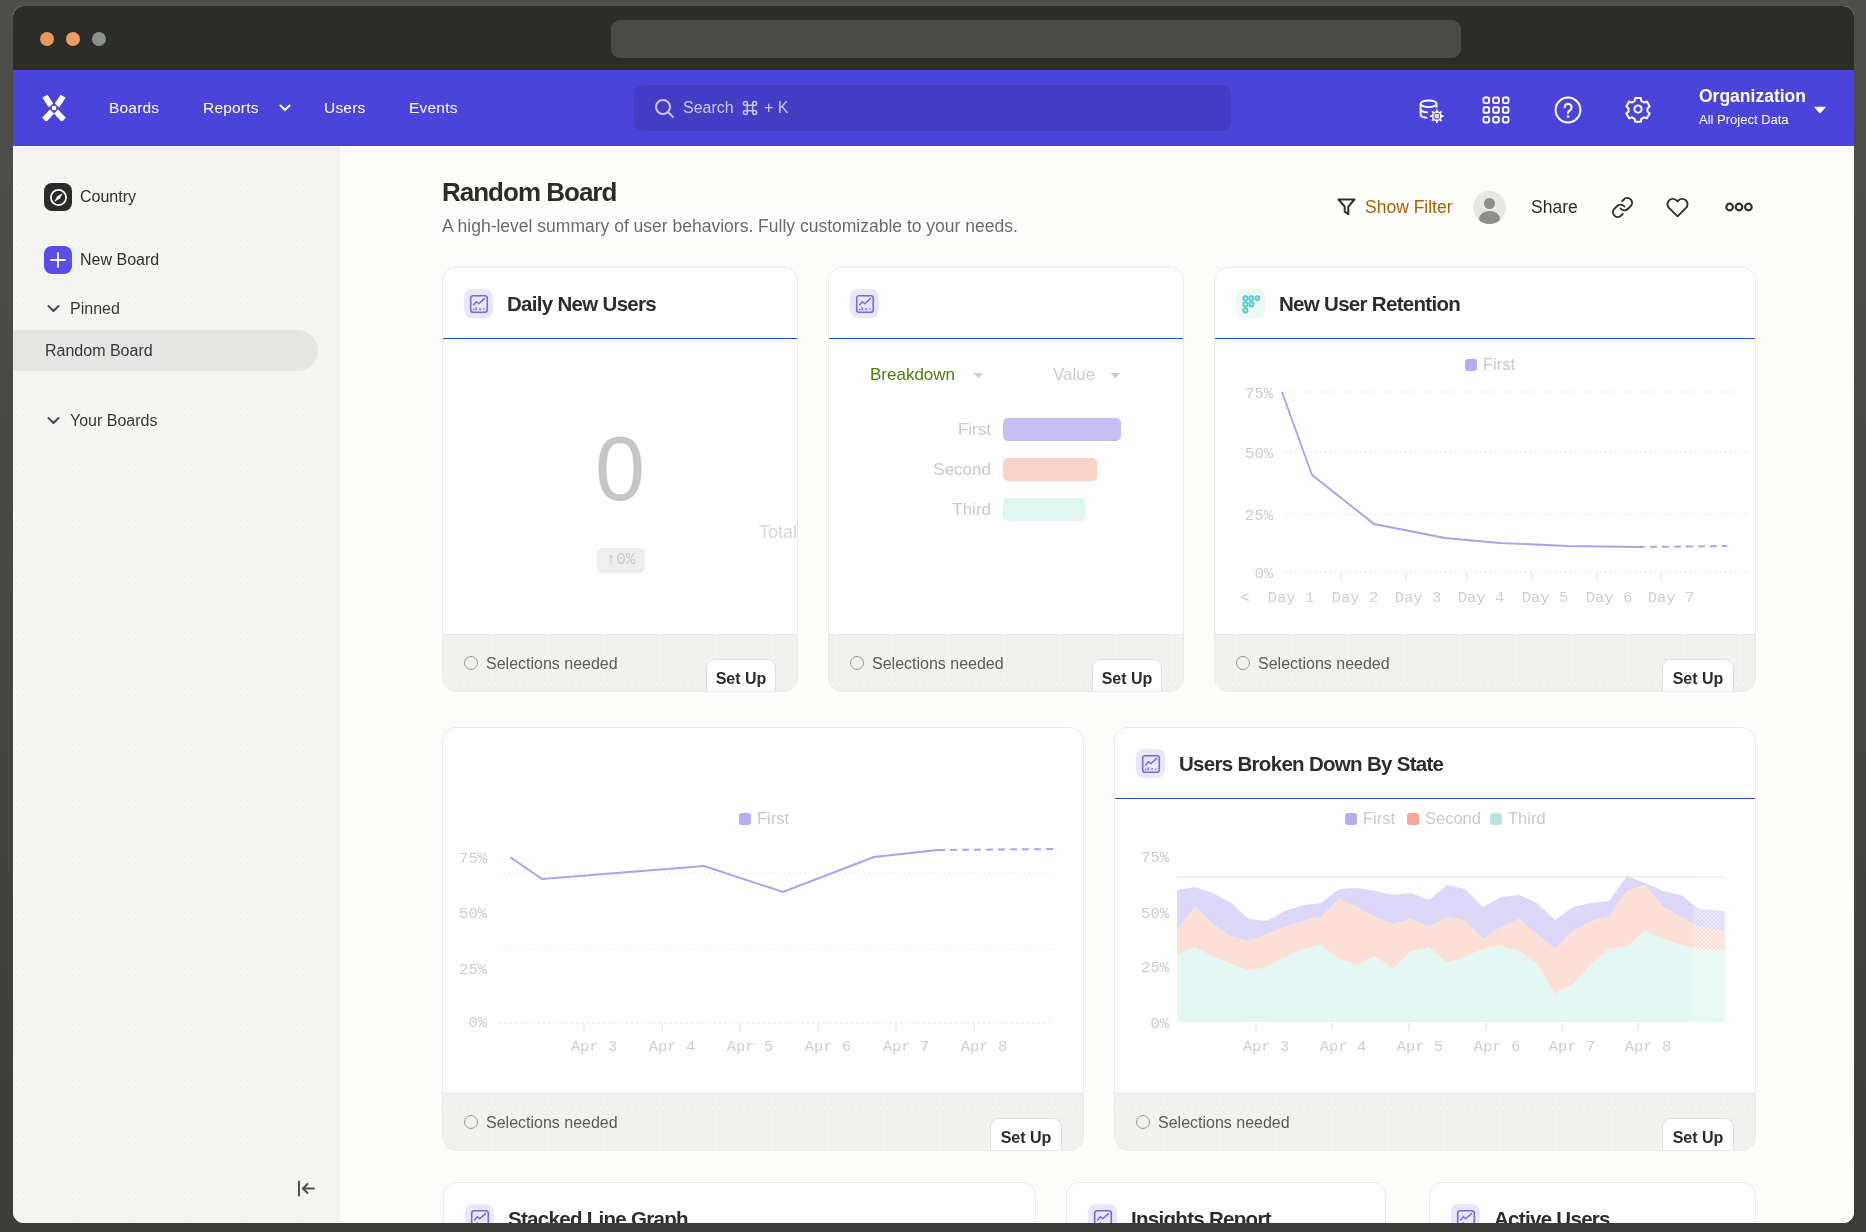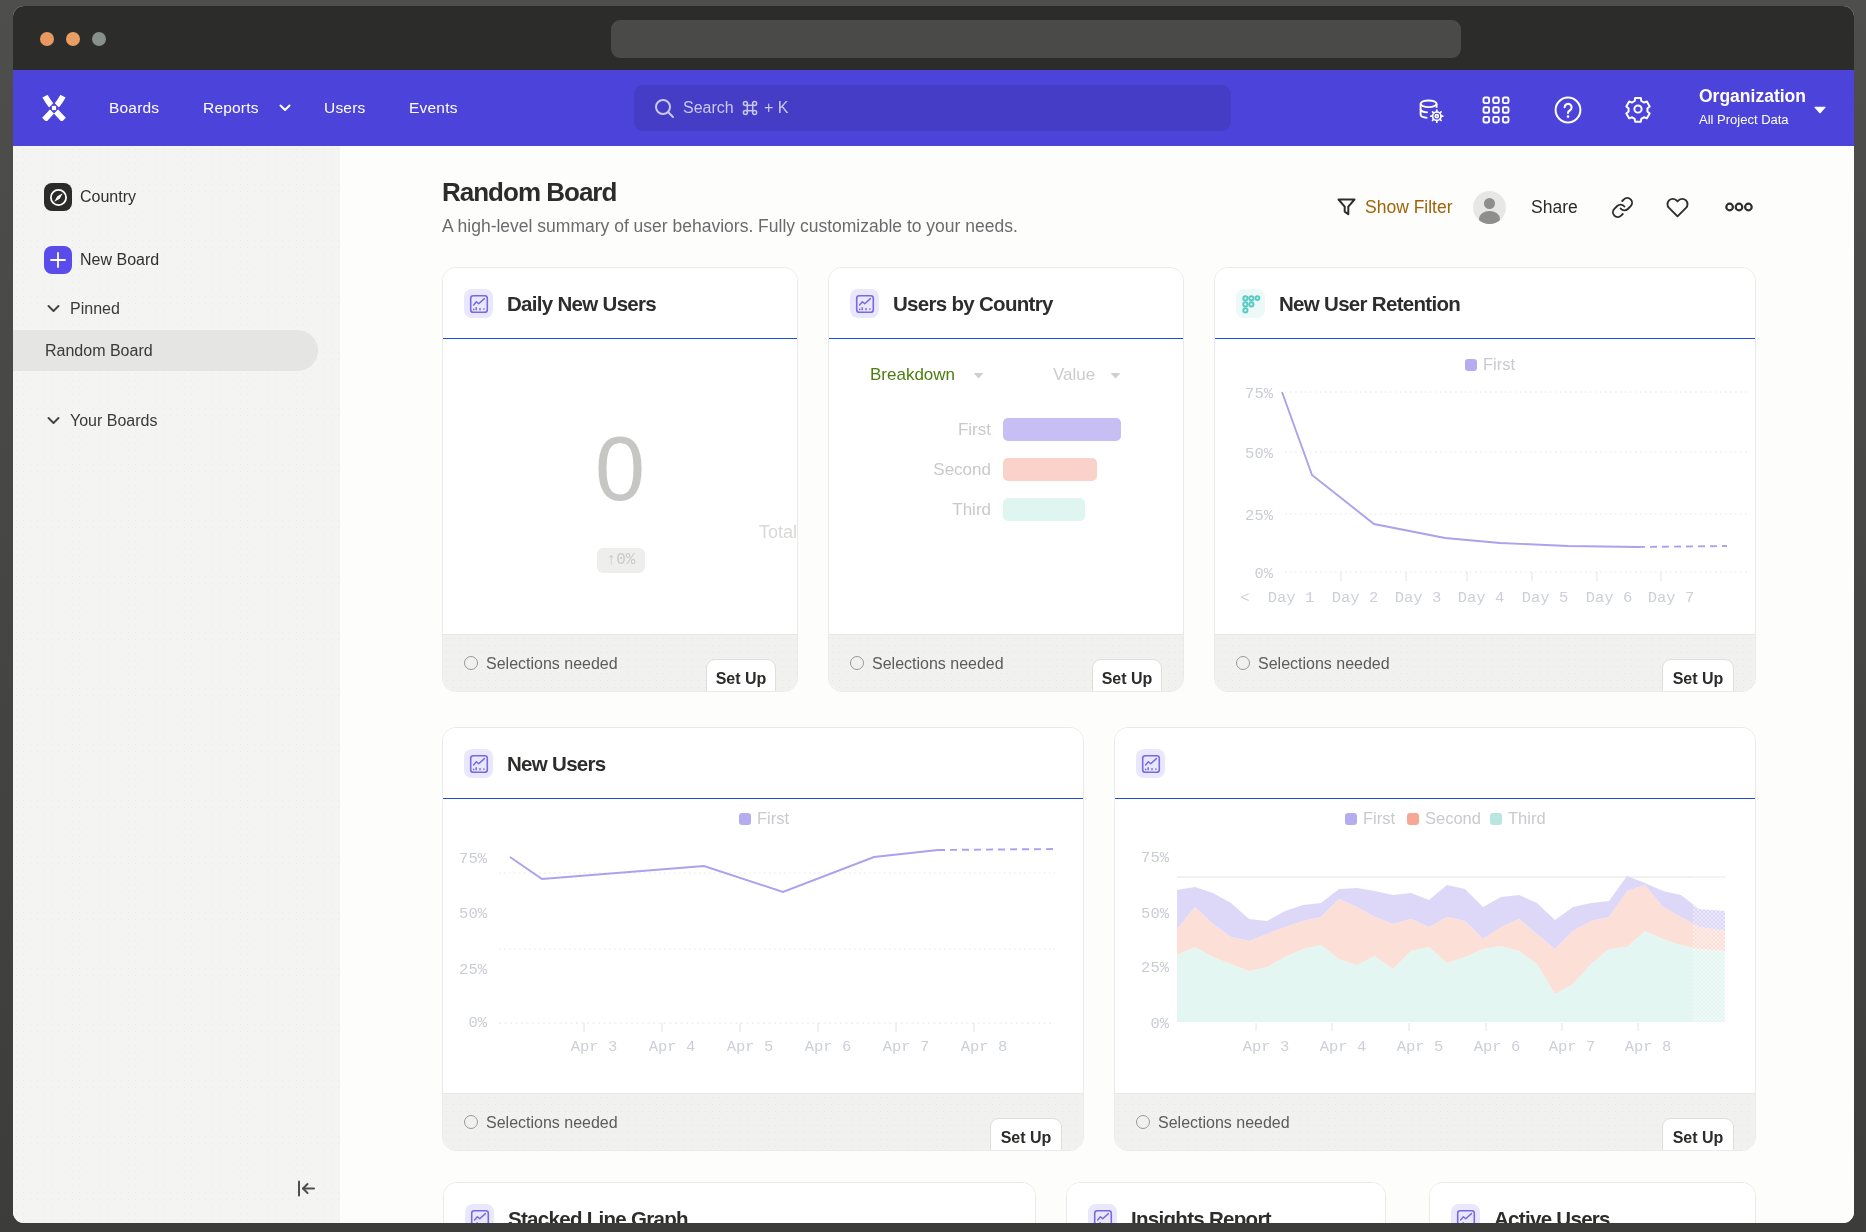--- a/index.html
+++ b/index.html
@@ -213,21 +213,20 @@
       <div class="cicon">
           <svg width="20" height="20" viewBox="0 0 20 20">
             <rect x="1.7" y="1.7" width="16.6" height="16.6" rx="2.6" fill="none" stroke="#7569e6" stroke-width="1.6"></rect>
             <polyline points="4.6,11 7.4,7.8 9.7,9.8 15.4,4.6" fill="none" stroke="#7569e6" stroke-width="1.45" stroke-linecap="round" stroke-linejoin="round"></polyline>
             <line x1="7.2" y1="13.8" x2="7.2" y2="15.8" stroke="#7569e6" stroke-width="1.45" stroke-linecap="round"></line>
             <line x1="11" y1="14.6" x2="11" y2="15.8" stroke="#7569e6" stroke-width="1.45" stroke-linecap="round"></line>
             <circle cx="4.7" cy="15.4" r=".85" fill="#7569e6"></circle>
             <circle cx="14.9" cy="15" r=".85" fill="#7569e6"></circle>
           </svg>
         </div>
-      <div class="ctitle">Users by Country</div>
     </div>
     <div style="position:absolute;left:41px;top:97px;font-size:17px;color:#4d7c0f;">Breakdown</div>
     <svg style="position:absolute;left:143px;top:104px" width="13" height="8" viewBox="0 0 13 8">
         <path d="M1.5,1 L6.5,6.5 L11.5,1 Z" fill="#cfcfce"></path>
       </svg>
     <div style="position:absolute;left:224px;top:97px;font-size:17px;color:#cccccb;">Value</div>
     <svg style="position:absolute;left:280px;top:104px" width="13" height="8" viewBox="0 0 13 8">
         <path d="M1.5,1 L6.5,6.5 L11.5,1 Z" fill="#cfcfce"></path>
       </svg>
     <div style="position:absolute;left:0;top:150px;width:162px;text-align:right;font-size:17px;color:#c9c9c8;line-height:23px;">First</div>
@@ -296,33 +295,20 @@
       </g>
     </svg>
     <div class="cfoot">
         <div class="selcirc"></div>
         <div class="seltext">Selections needed</div>
         <div class="setup" style="width:72px;">Set Up</div>
       </div>
   </div>
 
   <div class="card" style="left:429px;top:721px;width:642px;height:424px;">
-    <div class="chead">
-      <div class="cicon">
-          <svg width="20" height="20" viewBox="0 0 20 20">
-            <rect x="1.7" y="1.7" width="16.6" height="16.6" rx="2.6" fill="none" stroke="#7569e6" stroke-width="1.6"></rect>
-            <polyline points="4.6,11 7.4,7.8 9.7,9.8 15.4,4.6" fill="none" stroke="#7569e6" stroke-width="1.45" stroke-linecap="round" stroke-linejoin="round"></polyline>
-            <line x1="7.2" y1="13.8" x2="7.2" y2="15.8" stroke="#7569e6" stroke-width="1.45" stroke-linecap="round"></line>
-            <line x1="11" y1="14.6" x2="11" y2="15.8" stroke="#7569e6" stroke-width="1.45" stroke-linecap="round"></line>
-            <circle cx="4.7" cy="15.4" r=".85" fill="#7569e6"></circle>
-            <circle cx="14.9" cy="15" r=".85" fill="#7569e6"></circle>
-          </svg>
-        </div>
-      <div class="ctitle">New Users</div>
-    </div>
     <svg style="position:absolute;left:0;top:71px;" width="640" height="295" viewBox="0 0 640 295">
       <rect x="296" y="14" width="12" height="12" rx="3" fill="#b6adf0"></rect>
       <text x="314" y="25" font-size="16.5" fill="#c9c9cf">First</text>
       <g font-family="Liberation Mono,monospace" font-size="15.5" fill="#c9cdd3" text-anchor="end">
         <text x="44" y="63.5">75%</text>
           <text x="44" y="118.5">50%</text>
           <text x="44" y="174.5">25%</text>
           <text x="44" y="227.5">0%</text>
       </g>
       <g stroke="#e4e4e2" stroke-width="1" stroke-dasharray="1.5,3.5">
@@ -361,20 +347,21 @@
       <div class="cicon">
           <svg width="20" height="20" viewBox="0 0 20 20">
             <rect x="1.7" y="1.7" width="16.6" height="16.6" rx="2.6" fill="none" stroke="#7569e6" stroke-width="1.6"></rect>
             <polyline points="4.6,11 7.4,7.8 9.7,9.8 15.4,4.6" fill="none" stroke="#7569e6" stroke-width="1.45" stroke-linecap="round" stroke-linejoin="round"></polyline>
             <line x1="7.2" y1="13.8" x2="7.2" y2="15.8" stroke="#7569e6" stroke-width="1.45" stroke-linecap="round"></line>
             <line x1="11" y1="14.6" x2="11" y2="15.8" stroke="#7569e6" stroke-width="1.45" stroke-linecap="round"></line>
             <circle cx="4.7" cy="15.4" r=".85" fill="#7569e6"></circle>
             <circle cx="14.9" cy="15" r=".85" fill="#7569e6"></circle>
           </svg>
         </div>
+      <div class="ctitle">Users Broken Down By State</div>
     </div>
     <svg style="position:absolute;left:0;top:71px;" width="640" height="295" viewBox="0 0 640 295">
       <defs>
           <pattern id="fcast" width="4" height="4" patternUnits="userSpaceOnUse">
             <rect width="4" height="4" fill="rgba(255,255,255,0)"></rect>
             <circle cx="1" cy="1" r="1" fill="rgba(255,255,255,.55)"></circle>
             <circle cx="3" cy="3" r="1" fill="rgba(255,255,255,.55)"></circle>
           </pattern>
         </defs>
       <rect x="230" y="14" width="12" height="12" rx="3" fill="#b6adf0"></rect>

